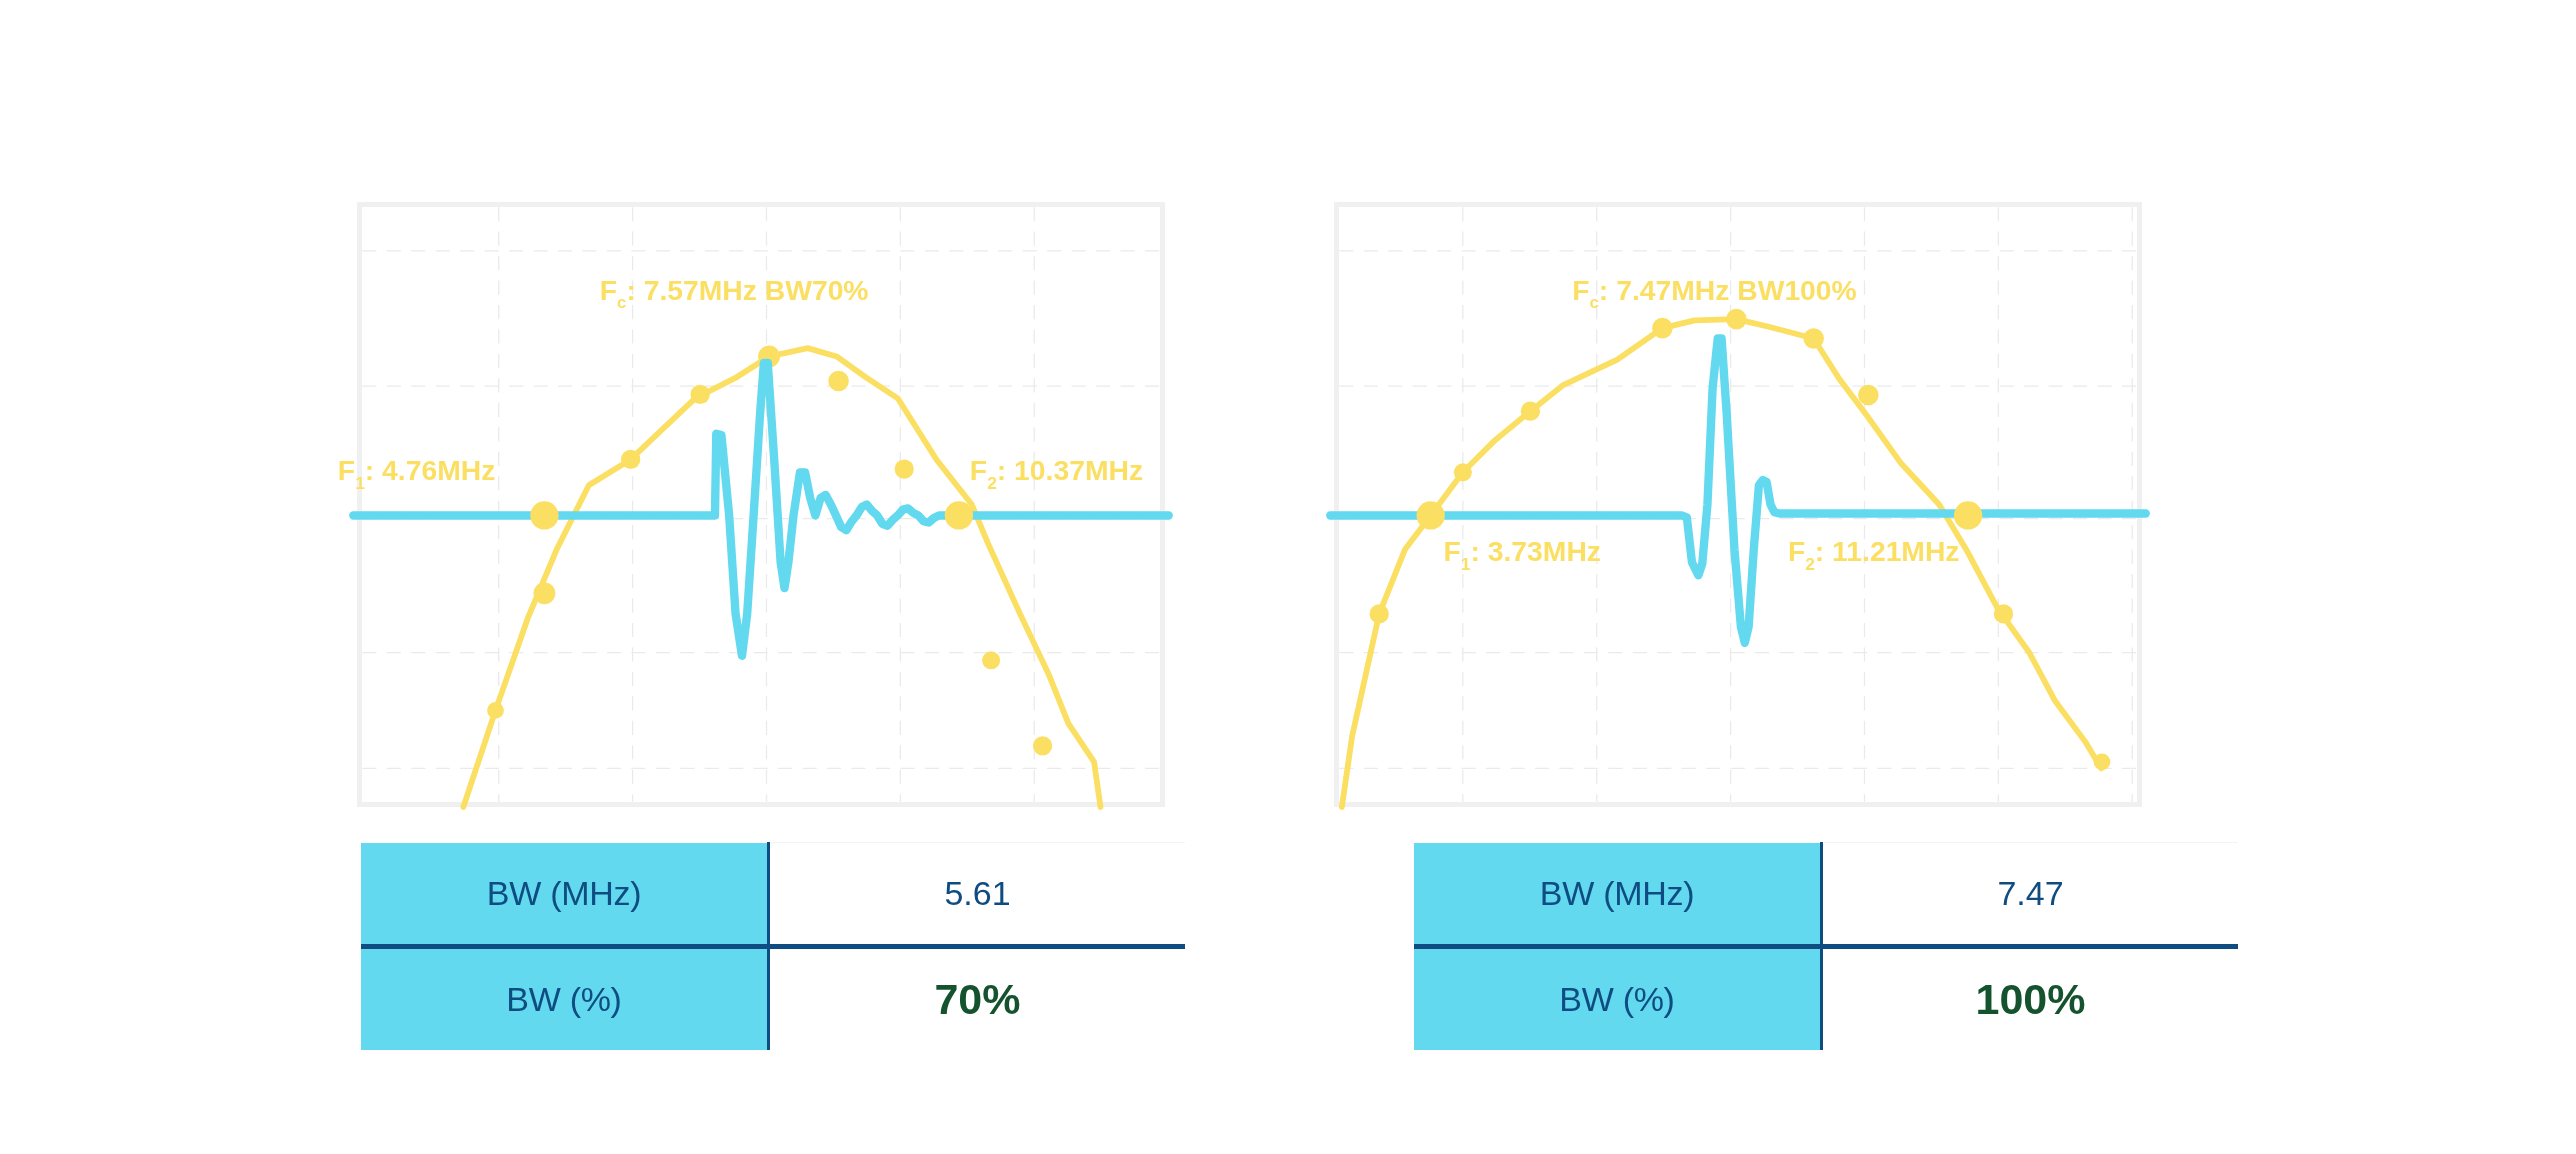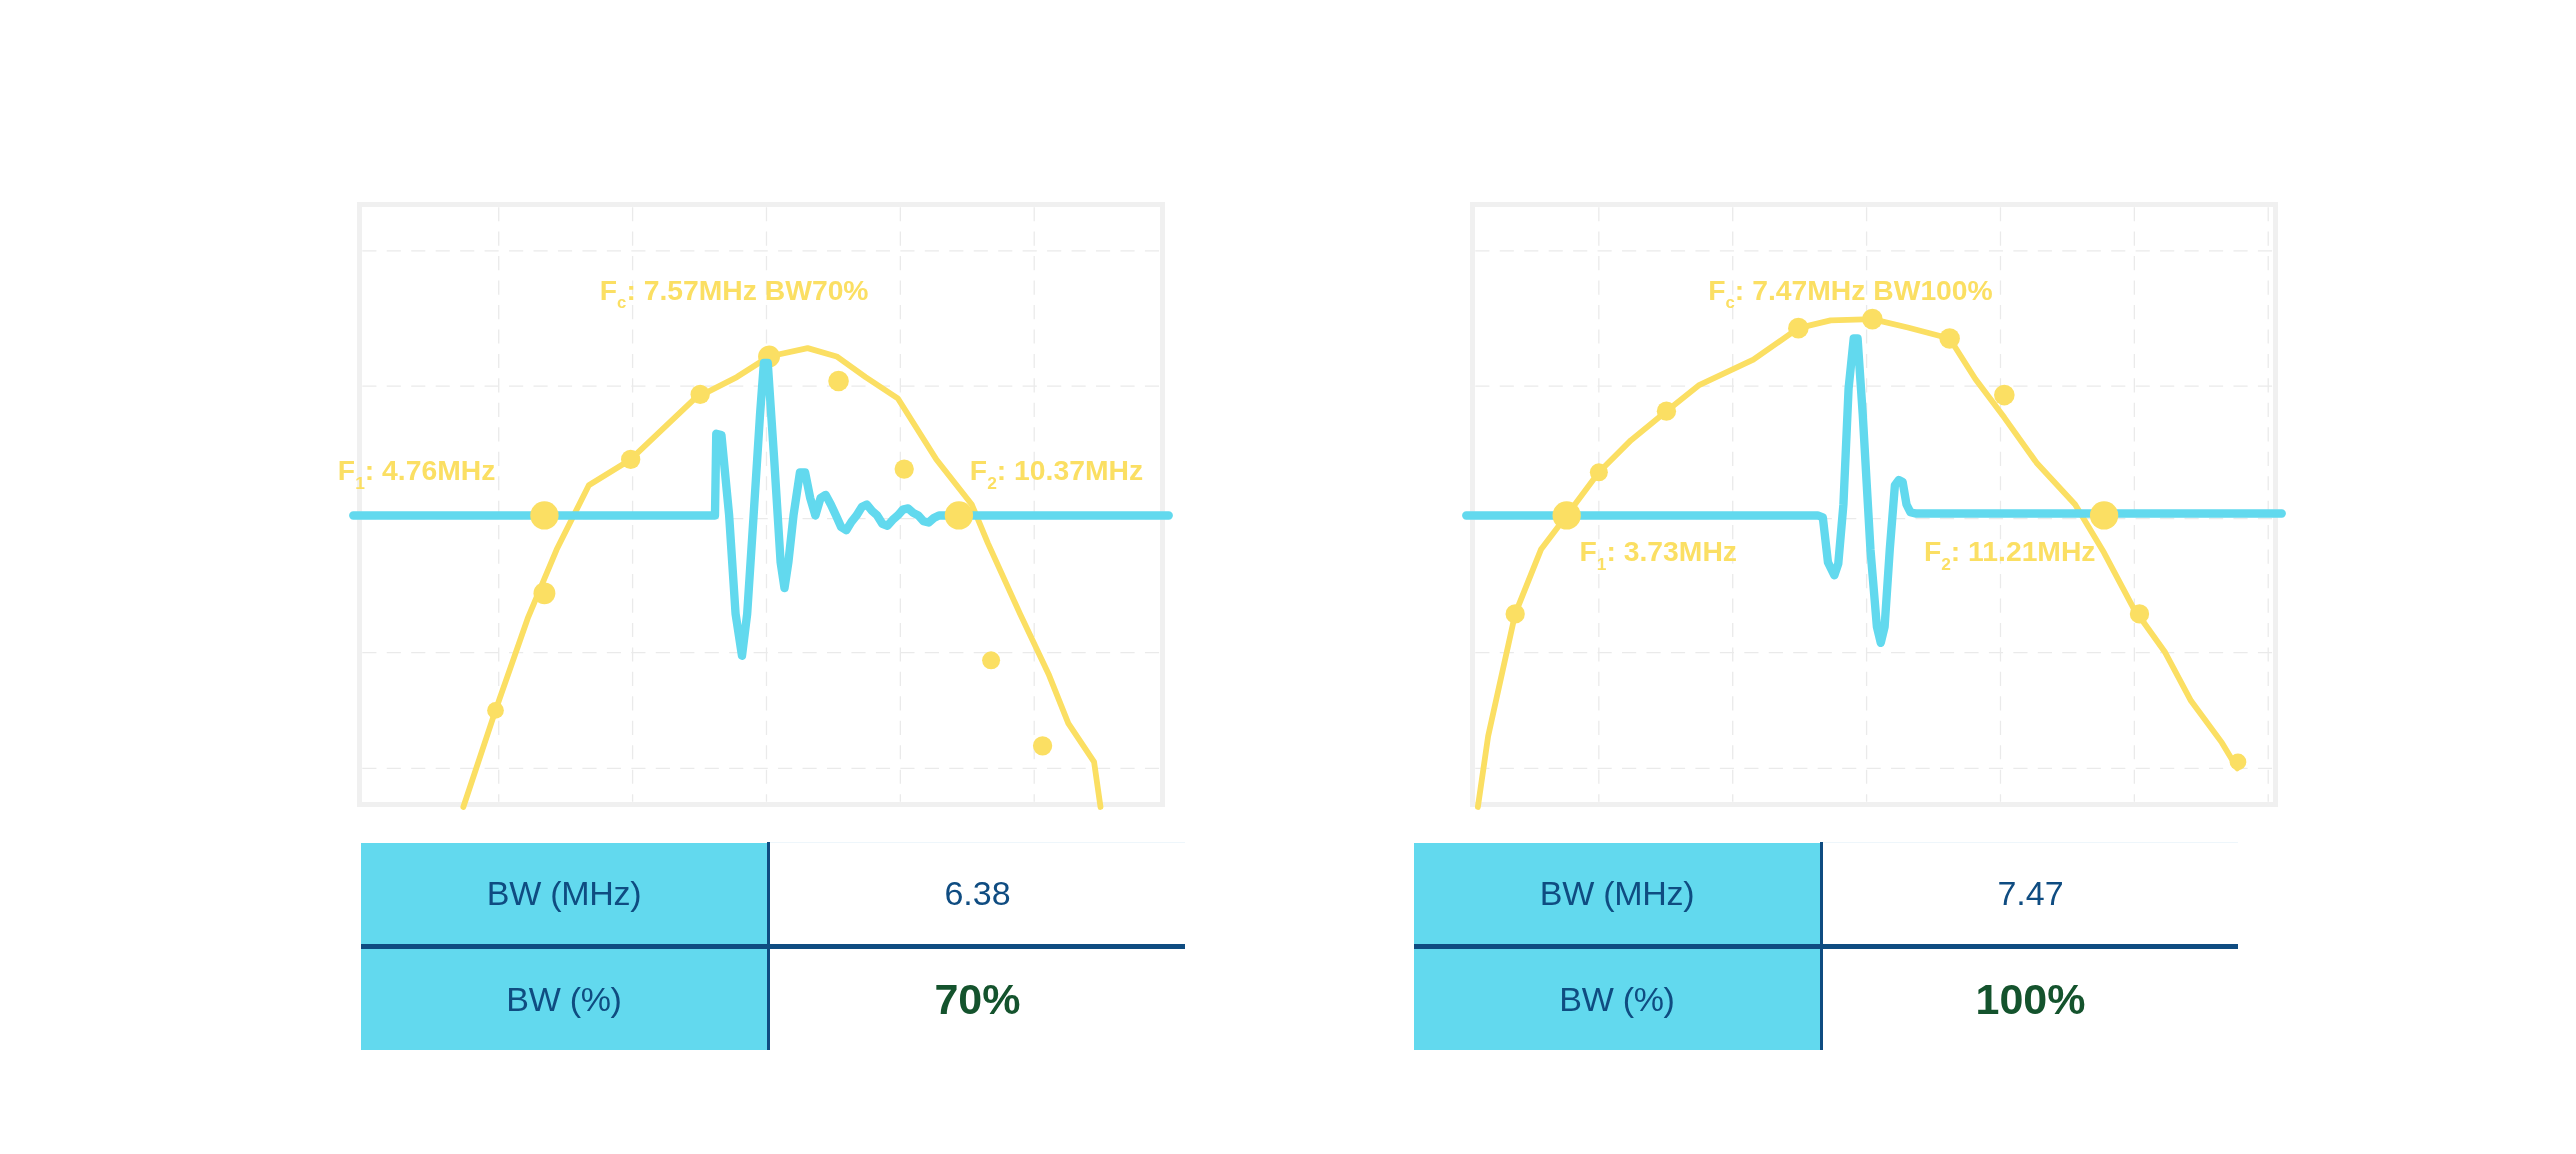--- a/index.html
+++ b/index.html
@@ -20,21 +20,21 @@
     background: #ffffff;
     border-radius: 13px;
   }
   .panel {
     position: absolute;
     top: 202px;
     width: 808px;
     height: 618px;
   }
   .panel-left  { left: 357px; }
-  .panel-right { left: 1470px; }
+  .panel-right { left: 1334px; }
 
   .plot-frame {
     position: absolute;
     left: 0;
     top: 0;
     width: 808px;
     height: 605px;
     background: #ffffff;
     border: 5.2px solid #f0f0f0;
     box-sizing: border-box;
@@ -232,21 +232,21 @@
         </text>
       </g>
     </svg>
   </div>
 
   <div class="table-wrap table-left">
     <table class="bw-table">
       <tbody>
         <tr class="row-top">
           <td class="hdr">BW (MHz)</td>
-          <td class="val">6.38</td>
+          <td class="val">5.61</td>
         </tr>
         <tr class="row-bottom">
           <td class="hdr">BW (%)</td>
           <td class="val pct">70%</td>
         </tr>
       </tbody>
     </table>
   </div>
 
   <div class="table-wrap table-right">

